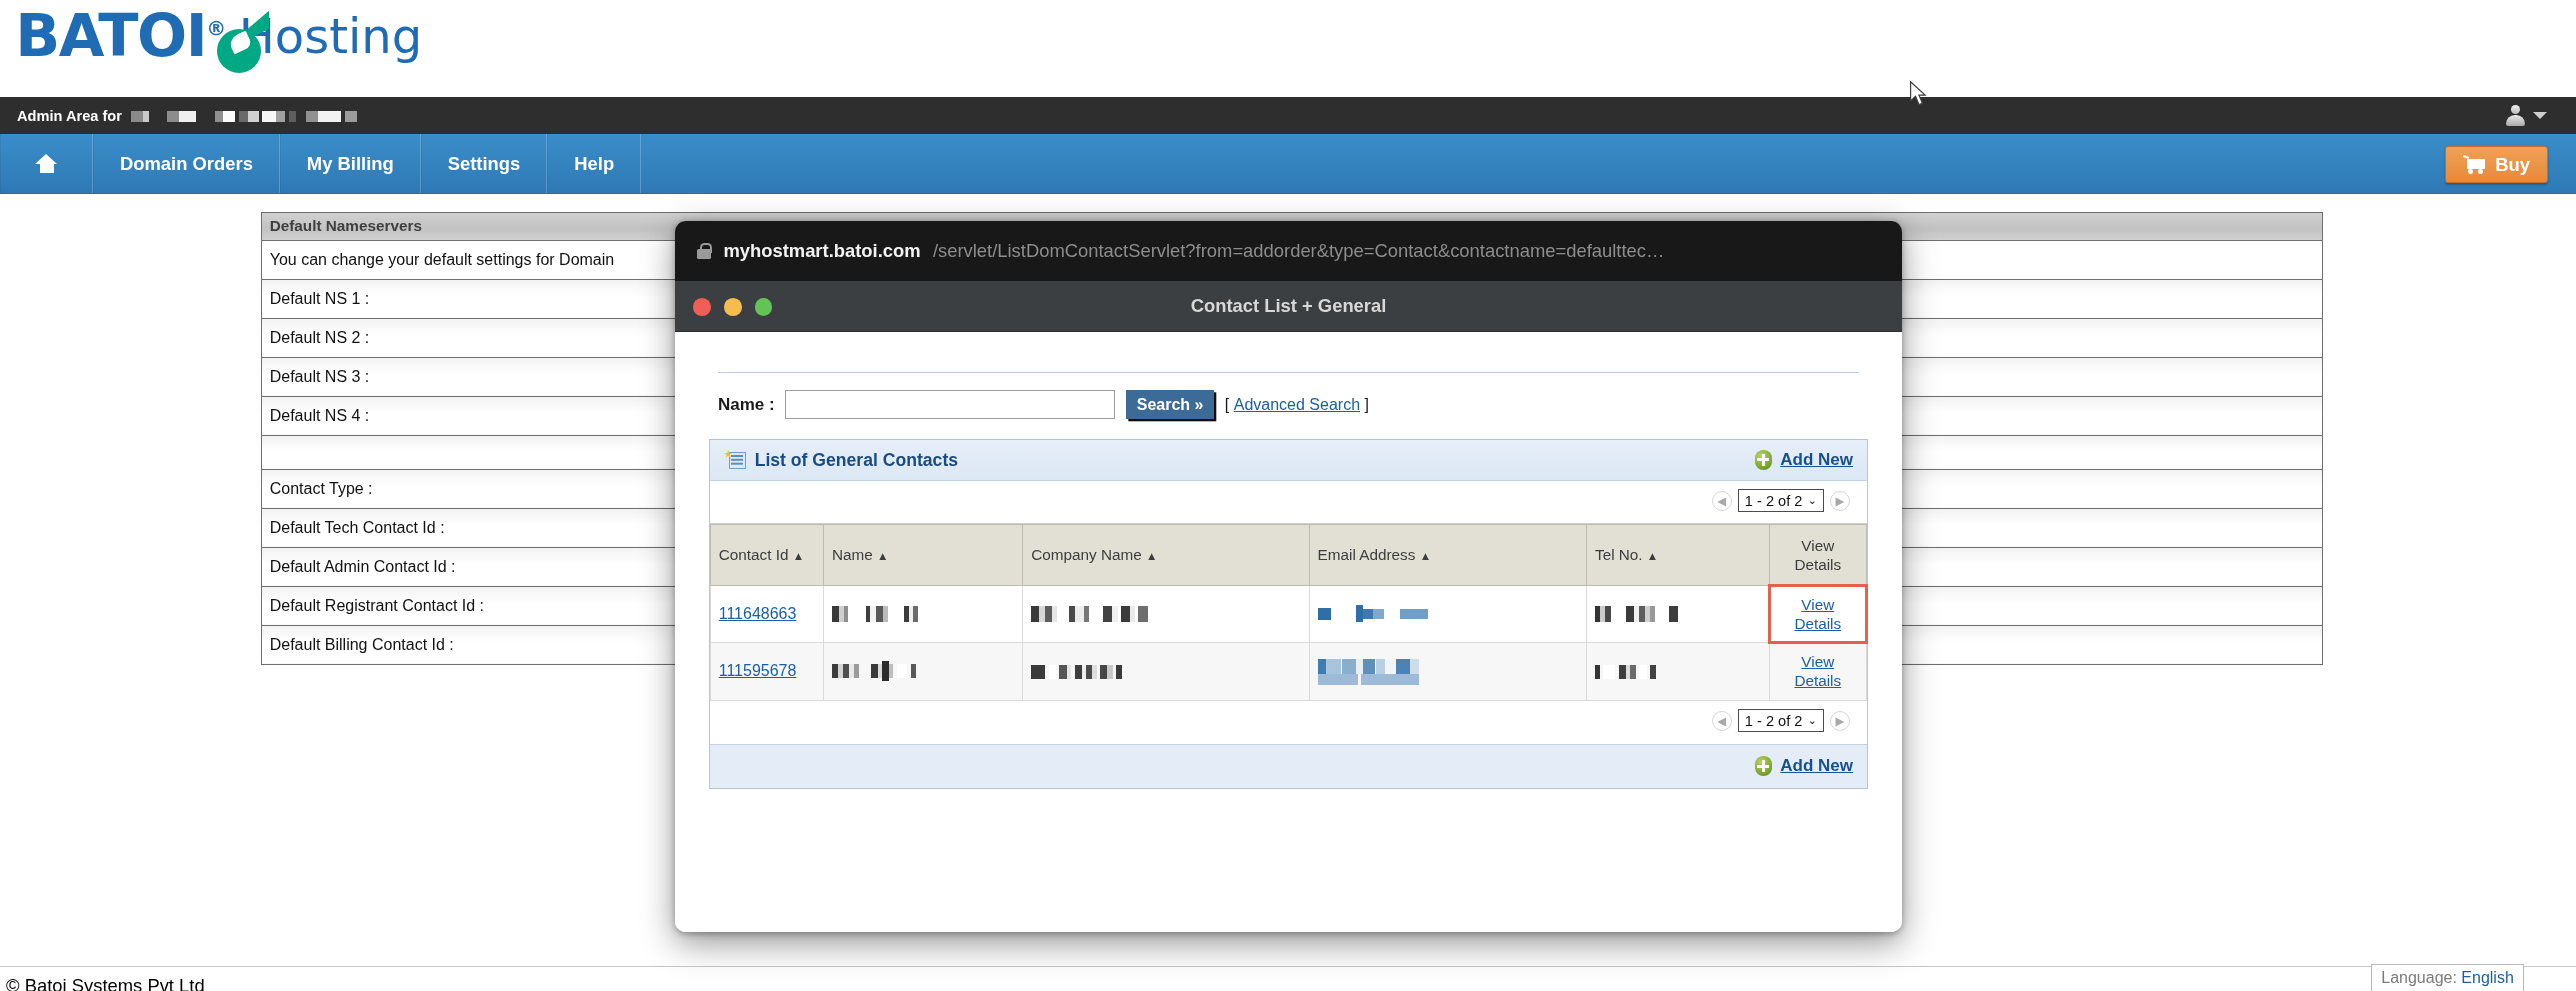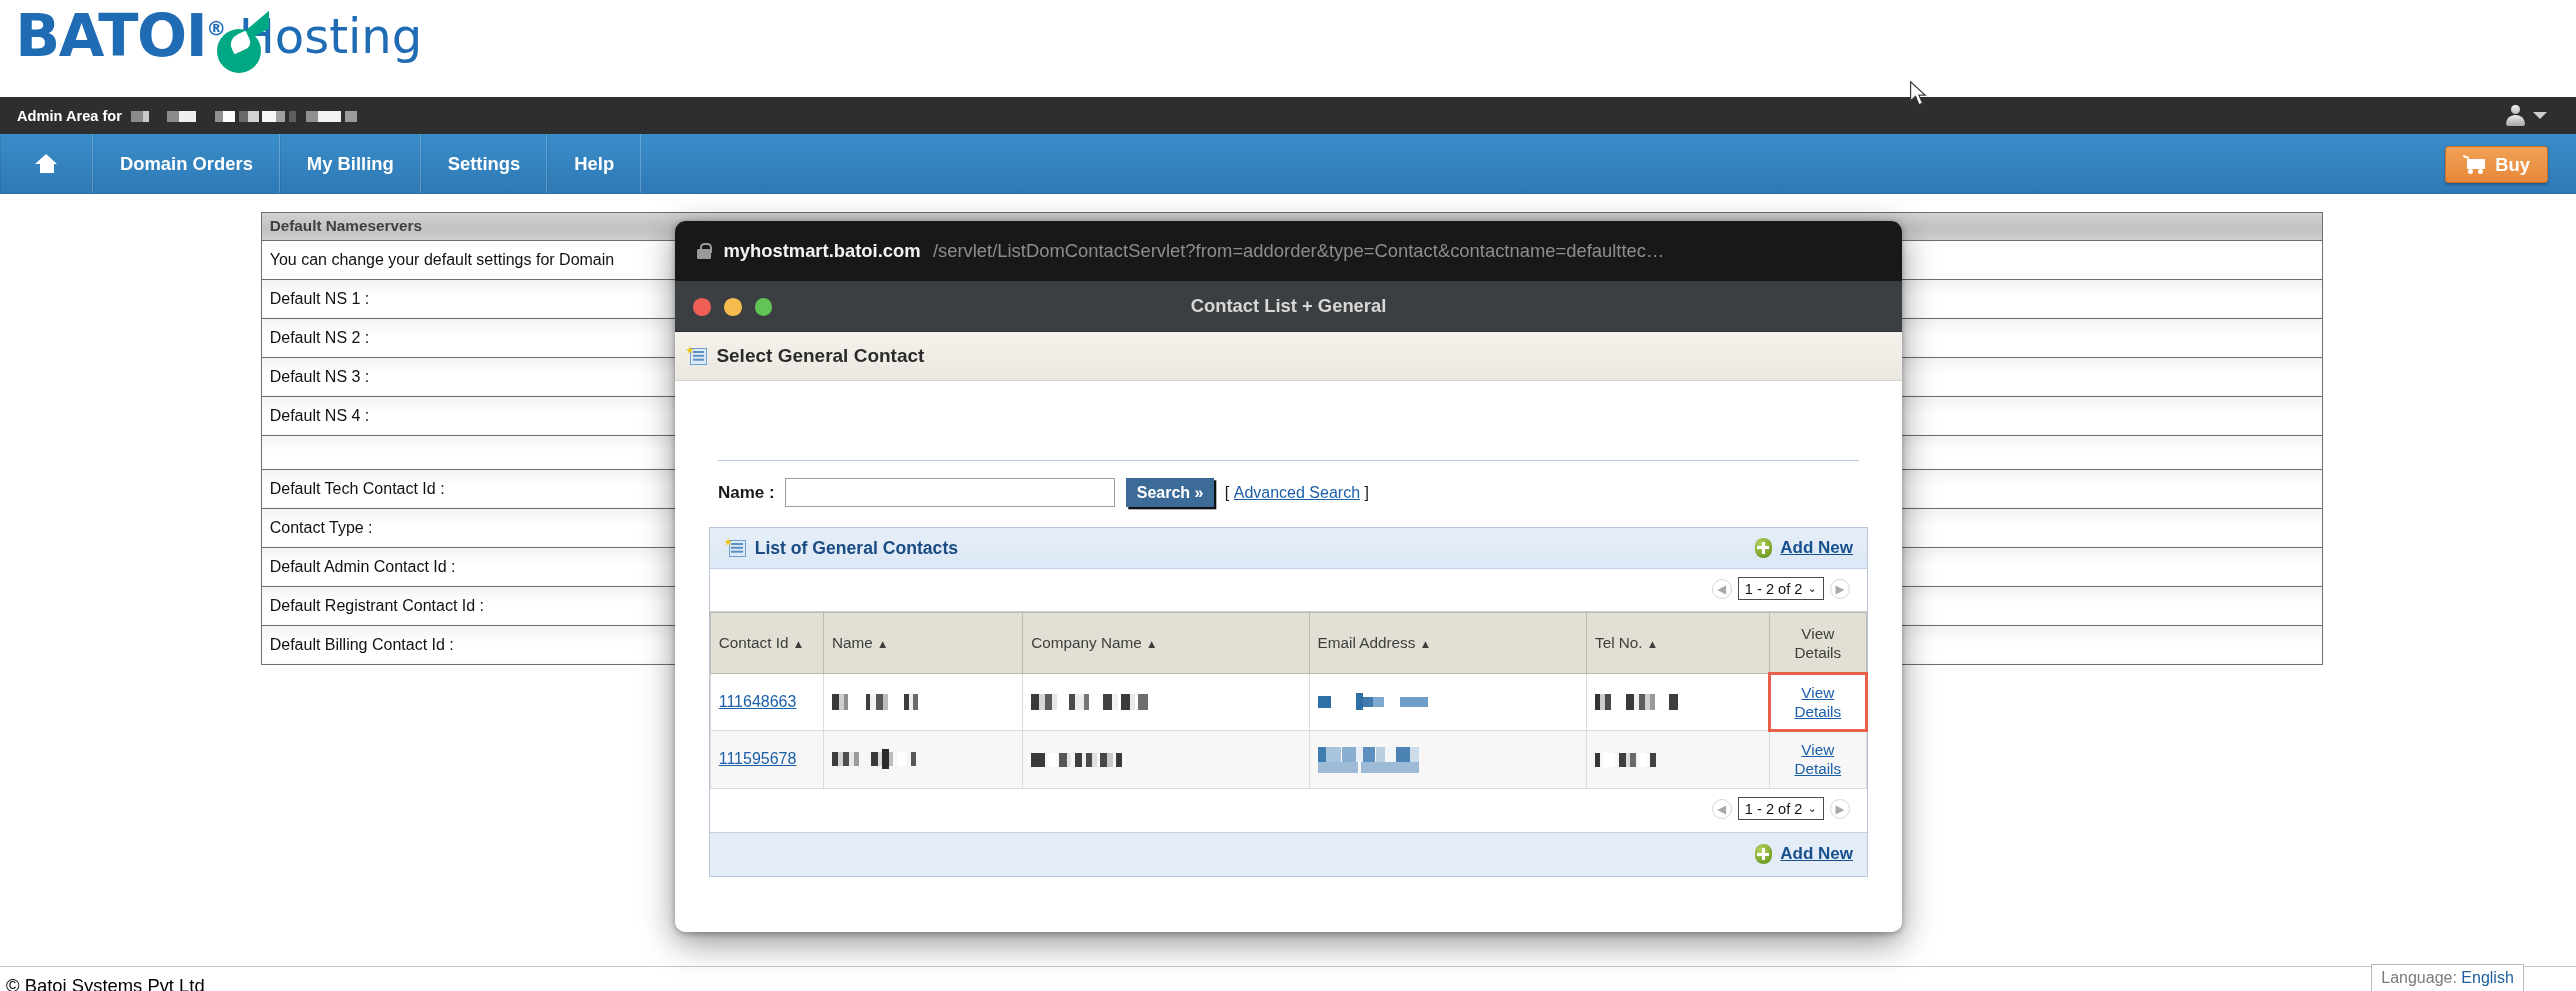--- a/index.html
+++ b/index.html
@@ -142,21 +142,21 @@
     height:49px; background:linear-gradient(180deg,#f4f2ec 0%,#eeece4 60%,#e9e7df 100%);
     border-bottom:0.8px solid #d8d5cb;
     display:flex; align-items:center; padding-left:10.7px; gap:9.2px;
   }
   .page-icon { width:21.5px;height:20px;position:relative;display:block;flex:none; }
   .page-icon .sheet{position:absolute;left:4.6px;top:1.5px;width:17px;height:17px;background:#dce9f7;border:0.8px solid #6f9fcf;}
   .page-icon .lines{position:absolute;left:7px;top:5.4px;width:11.5px;height:1.5px;background:#5d8fc0;box-shadow:0 3.8px 0 #5d8fc0,0 7.7px 0 #5d8fc0;}
   .page-icon .star{position:absolute;left:0;top:0;width:8.4px;height:8.4px;background:#f0c419;clip-path:polygon(50% 0,61% 35%,98% 35%,68% 57%,79% 91%,50% 70%,21% 91%,32% 57%,2% 35%,39% 35%);}
   #section-title { font-size:19px; font-weight:bold; color:#2b2b2b; }
 
-  #search-row { position:relative; padding:40px 0 0 0;margin-top:39px; }
+  #search-row { position:relative; padding:40px 0 0 0; }
   #search-rule { margin:0 43px; border-top:1.5px solid #b9cbdd; }
   #search-controls { display:flex; align-items:center; gap:10.7px; margin:17px 0 0 43px; }
   #name-label { font-size:17px; font-weight:bold; color:#1a1a1a; }
   #name-input {
     width:330px; height:29px; border:0.8px solid #9d9d9d; background:#fff;
     font-size:15.3px; padding:0 4.6px; font-family:"Liberation Sans", sans-serif;
   }
   #search-btn {
     background:#3d6b97; color:#fff; font-weight:bold; font-size:16px;
     border:none; padding:5.4px 10.7px; cursor:pointer;
@@ -308,24 +308,24 @@
     <tr>
           <td>Default NS 3 :</td>
         </tr>
     <tr>
           <td>Default NS 4 :</td>
         </tr>
     <tr class="blank">
           <td></td>
         </tr>
     <tr>
+          <td>Contact Type :</td>
+        </tr>
+    <tr>
           <td>Default Tech Contact Id :</td>
-        </tr>
-    <tr>
-          <td>Contact Type :</td>
         </tr>
     <tr>
           <td>Default Admin Contact Id :</td>
         </tr>
     <tr>
           <td>Default Registrant Contact Id :</td>
         </tr>
     <tr>
           <td>Default Billing Contact Id :</td>
         </tr>
@@ -352,28 +352,20 @@
     <div class="traffic">
       <span class="t-red"></span>
       <span class="t-yellow"></span>
       <span class="t-green"></span>
     </div>
     <div id="modal-title">Contact List + General</div>
   </div>
 
   <div id="modal-content">
 
-    <div id="section-head">
-      <span class="page-icon">
-        <span class="sheet"></span>
-          <span class="lines"></span>
-          <span class="star"></span>
-      </span>
-      <span id="section-title">Select General Contact</span>
-    </div>
 
     <div id="search-row">
       <div id="search-rule"></div>
       <div id="search-controls">
         <span id="name-label">Name :</span>
         <input id="name-input" type="text" value="" placeholder="" style="">
         <button id="search-btn">Search »</button>
         <span id="advanced-search">[&nbsp;<a href="#">Advanced Search</a>&nbsp;]</span>
       </div>
     </div>

